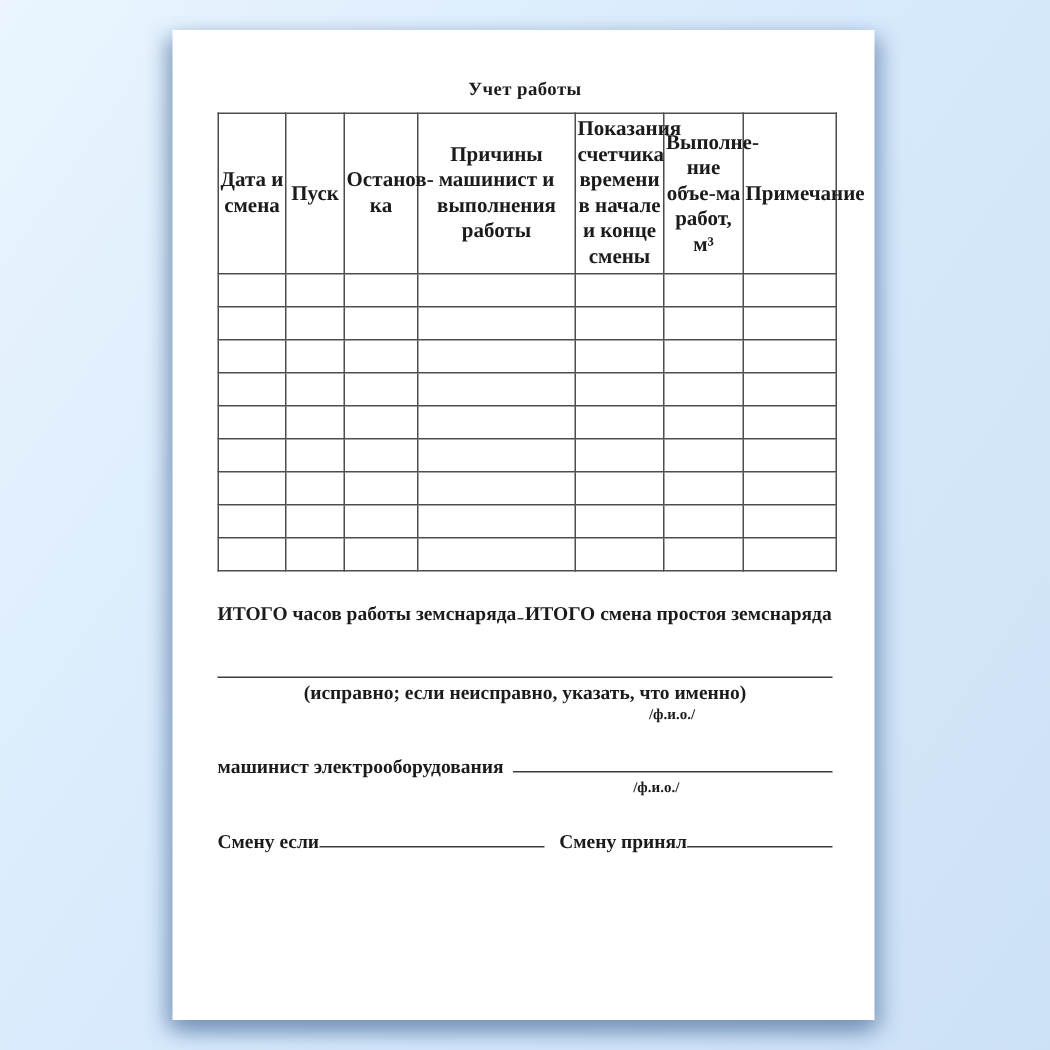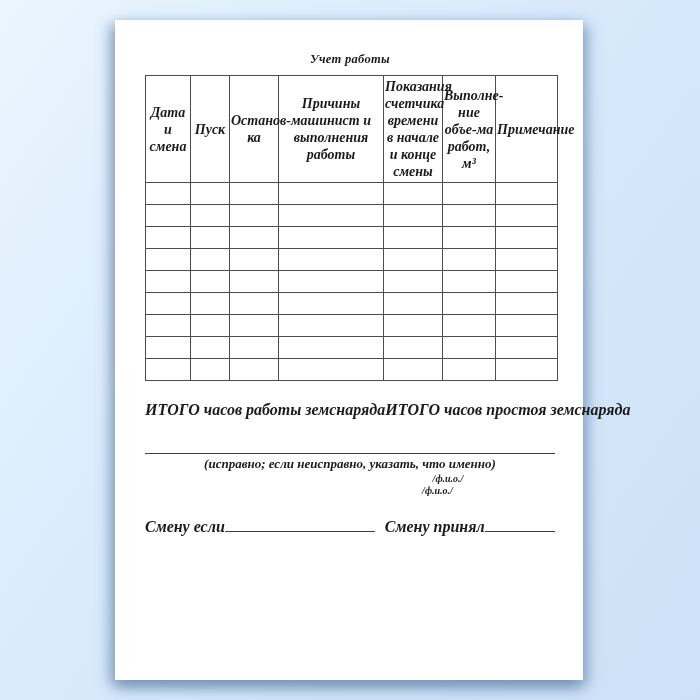--- a/index.html
+++ b/index.html
@@ -5,27 +5,27 @@
   html,body{margin:0;padding:0;}
   body{
     width:700px;height:700px;position:relative;overflow:hidden;
     background:linear-gradient(125deg,#eaf5fe 0%,#d8eafc 45%,#cde1f6 100%);
     font-family:"Liberation Serif","DejaVu Serif",serif;color:#1b1b1b;
   }
   .page{
     position:absolute;left:115px;top:20px;width:468px;height:660px;background:#ffffff;
     box-shadow:0 7px 14px rgba(100,132,173,.6),-6px 5px 12px rgba(100,132,173,.45),6px 5px 12px rgba(100,132,173,.35);
   }
-  .content{padding:0 28px 0 30px;font-style:italic;}
+  .content{padding:0 28px 0 30px;}
   .title{margin-top:32px;text-align:center;font-weight:bold;font-size:12.5px;letter-spacing:.3px;}
   table{border-collapse:collapse;table-layout:fixed;width:413px;margin-top:8px;}
   th,td{border:1px solid #4d4d4d;}
   th{font-size:14px;line-height:1.22;font-weight:bold;text-align:center;vertical-align:middle;padding:2px 1px;height:66px;}
   td{height:21px;padding:0;}
-  .form-row{display:flex;align-items:baseline;font-weight:bold;font-size:16px;white-space:nowrap;}
+  .form-row{display:flex;align-items:baseline;font-weight:bold;font-size:13px;white-space:nowrap;}
   .ln{border-bottom:1px solid #3c3c3c;height:11px;display:inline-block;}
   .fill{flex:1 1 auto;}
   .sp6{width:6px;}.sp8{width:8px;}.sp10{width:10px;}
   .w46{width:46px;}.w84{width:84px;}.w150{width:150px;}
   .sec-totals{margin-top:20px;}
   .sec-volume{margin-top:23px;}
   .rule{border-bottom:1px solid #3c3c3c;margin-top:34px;height:0;}
   .caption{text-align:center;font-size:13px;font-weight:bold;margin-top:2px;}
   .sec-crew1{margin-top:19px;}
   .sec-crew2{margin-top:21px;}
@@ -146,31 +146,36 @@
             <td></td>
           </tr>
         </tbody>
     </table>
 
     <div class="form-row sec-totals">
       <span>ИТОГО часов работы земснаряда</span>
       <span class="sp6"></span>
       <span class="ln w46"></span>
       <span class="sp10"></span>
-      <span>ИТОГО часов простоя земснаряда</span>
+      <span>ИТОГО смена простоя земснаряда</span>
       <span class="sp6"></span>
       <span class="ln fill"></span>
     </div>
 
 
     <div class="rule"></div>
     <div class="caption">(исправно; если неисправно, указать, что именно)</div>
 
     <div class="fio fio1">/ф.и.о./</div>
 
+    <div class="form-row sec-crew2">
+      <span>машинист электрооборудования</span>
+      <span class="sp6"></span>
+      <span class="ln fill"></span>
+    </div>
     <div class="fio fio2">/ф.и.о./</div>
 
     <div class="form-row sec-handover">
       <span>Смену если</span>
       <span class="ln w150"></span>
       <span class="sp10"></span>
       <span>Смену принял</span>
       <span class="ln fill"></span>
     </div>
 

